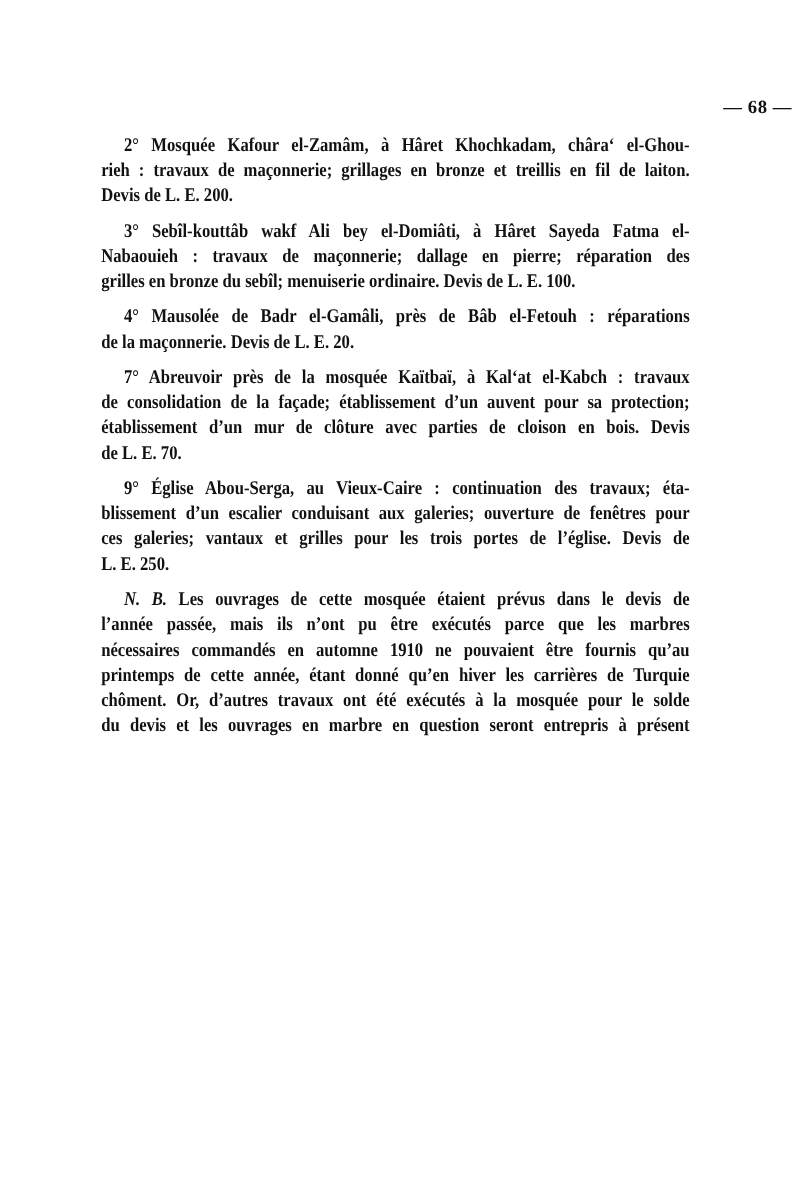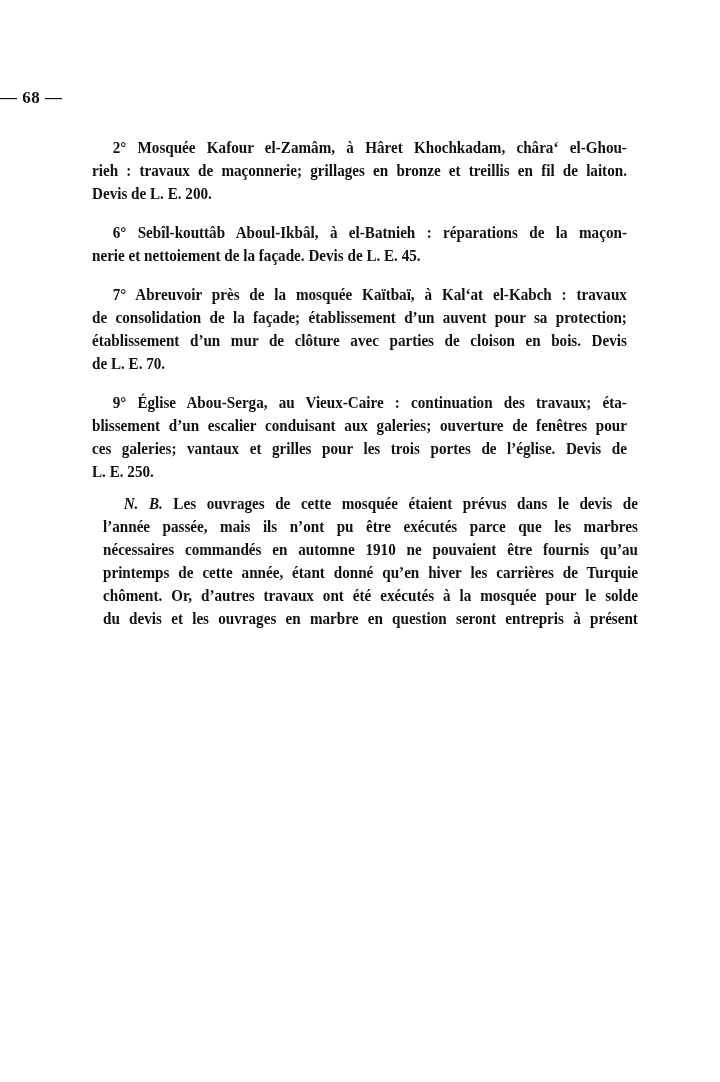--- a/index.html
+++ b/index.html
@@ -3,58 +3,63 @@
 <meta charset="utf-8">
 <style>
   html, body { margin: 0; padding: 0; background: #ffffff; }
   body { width: 720px; height: 1082px; position: relative; overflow: hidden; }
   .page {
     position: absolute; left: 0; top: 0; width: 720px; height: 1082px;
     background: #ffffff; color: #111111;
     font-family: "Liberation Serif", "DejaVu Serif", serif;
   }
   .folio {
-    position: absolute; top: 88px; left: 0; width: 720px; text-align: left;
+    position: absolute; top: 88px; left: 0; width: 720px; text-align: right;
     font-size: 17px; font-weight: bold; letter-spacing: 0.5px;
   }
   .text {
     position: absolute; left: 92px; top: 120px; width: 535px;
   }
   .line {
     display: block; height: 23px; line-height: 23px; white-space: nowrap;
     font-size: 17.6px; font-weight: bold; text-align: justify; text-align-last: justify;
     transform: scaleX(0.86); transform-origin: left center; width: 622px;
   }
   .line.last { text-align-last: left; }
   .line.indent { padding-left: 24px; width: 598px; }
-  .para { margin-bottom: 9px; margin-top: 16px; }
-  .para.nb { margin-top: 6px; margin-left: 11px; }
+  .para { margin-bottom: 9px; }
+  .para.nb { margin-top: 6px; }
   .it { font-style: italic; }
 </style>
 </head>
 <body>
 
 <div class="page">
   <div class="folio">— 68 —</div>
 
   <div class="text">
 
     <div class="para">
       <span class="line indent">2° Mosquée Kafour el-Zamâm, à Hâret Khochkadam, châra‘ el-Ghou-</span>
       <span class="line">rieh : travaux de maçonnerie; grillages en bronze et treillis en fil de laiton.</span>
       <span class="line last">Devis de L. E. 200.</span>
     </div>
 
+    <div class="para">
+      <span class="line indent">3° Sebîl-kouttâb wakf Ali bey el-Domiâti, à Hâret Sayeda Fatma el-</span>
+      <span class="line">Nabaouieh : travaux de maçonnerie; dallage en pierre; réparation des</span>
+      <span class="line last">grilles en bronze du sebîl; menuiserie ordinaire. Devis de L. E. 100.</span>
+    </div>
+
+    <div class="para">
+      <span class="line indent">4° Mausolée de Badr el-Gamâli, près de Bâb el-Fetouh : réparations</span>
+      <span class="line last">de la maçonnerie. Devis de L. E. 20.</span>
+    </div>
 
 
-
-    <div class="para">
-      <span class="line indent">6° Sebîl-kouttâb Aboul-Ikbâl, à el-Batnieh : réparations de la maçon-</span>
-      <span class="line last">nerie et nettoiement de la façade. Devis de L. E. 45.</span>
-    </div>
 
     <div class="para">
       <span class="line indent">7° Abreuvoir près de la mosquée Kaïtbaï, à Kal‘at el-Kabch : travaux</span>
       <span class="line">de consolidation de la façade; établissement d’un auvent pour sa protection;</span>
       <span class="line">établissement d’un mur de clôture avec parties de cloison en bois. Devis</span>
       <span class="line last">de L. E. 70.</span>
     </div>
 
 
     <div class="para">

